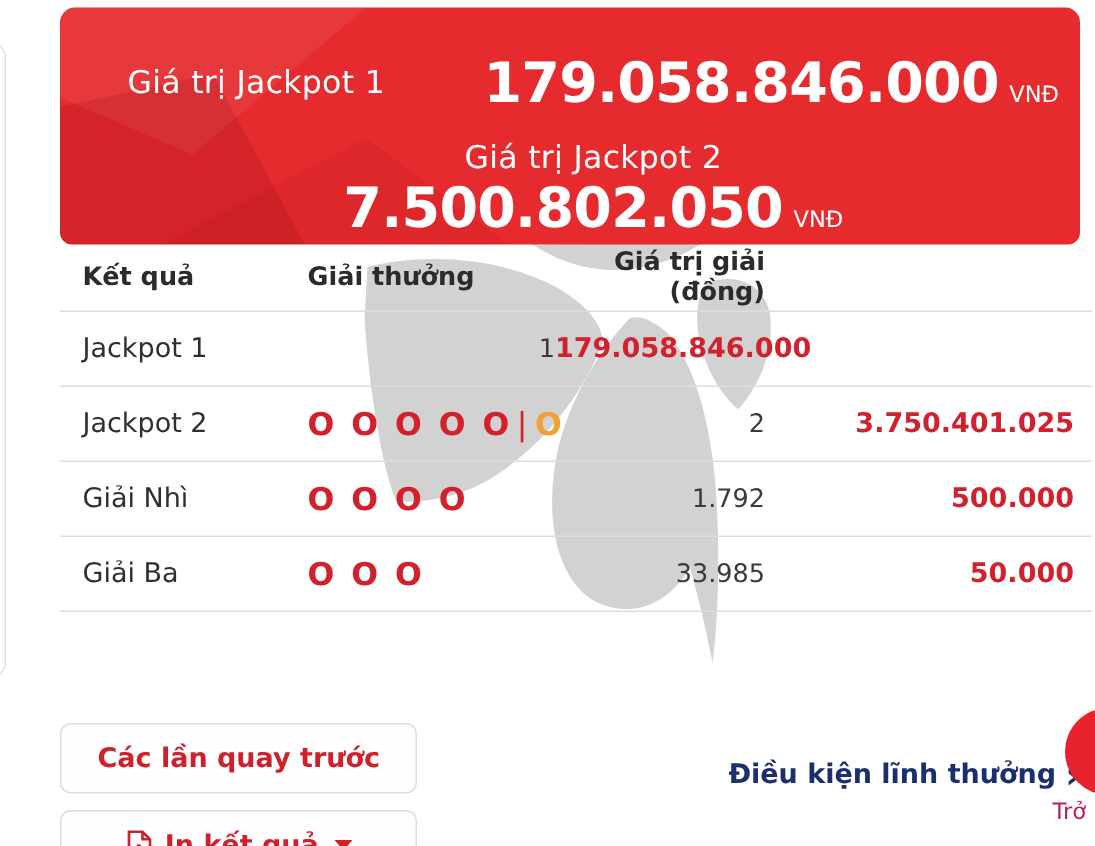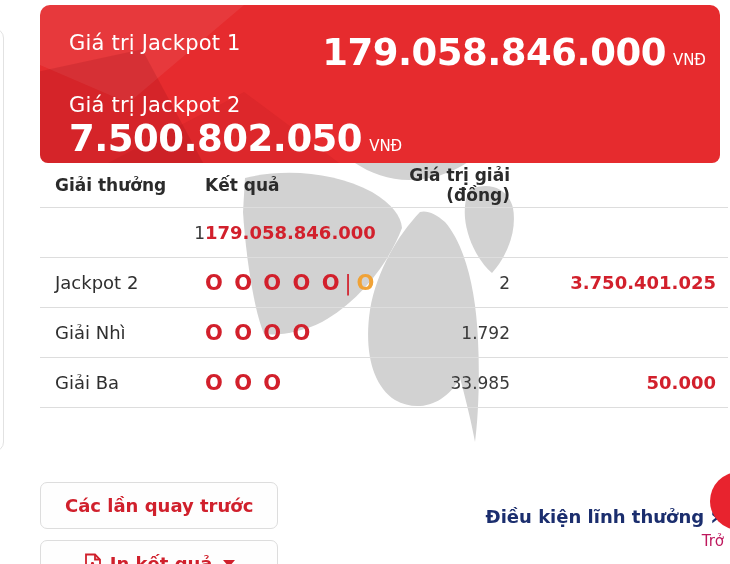--- a/index.html
+++ b/index.html
@@ -13,22 +13,22 @@
 
   
   .banner{ position:absolute; left:40px; top:5px; width:680px; height:158px;
     background:#e62b2e; border-radius:10px 10px 8px 8px; overflow:hidden; z-index:3; }
   .banner .tex1{ position:absolute; inset:0; background:rgba(255,255,255,.07);
     clip-path:polygon(4% 0,30% 0,13% 62%,0 38%,0 0); }
   .banner .tex2{ position:absolute; inset:0; background:rgba(110,0,12,.14);
     clip-path:polygon(0 42%,15% 28%,24% 100%,0 100%); }
   .banner .tex3{ position:absolute; inset:0; background:rgba(110,0,12,.08);
     clip-path:polygon(10% 100%,30% 55%,44% 100%); }
-  .banner-row{ position:absolute; left:29px; right:14px; height:48px;
-    display:flex; align-items:flex-start; justify-content:space-between; }
+  .banner-row{ position:absolute; left:45px; right:14px; height:48px;
+    display:flex; align-items:center; justify-content:space-between; }
   .banner-row.r1{ top:26px; } .banner-row.r2{ top:88px;flex-direction:column; }
   .banner-label{ color:#fff; font-size:21px; letter-spacing:.2px; }
   .banner-value{ color:#fff; display:flex; align-items:baseline; }
   .banner-amount{ font-size:37px; font-weight:700; letter-spacing:-.5px; }
   .banner-cur{ font-size:15px; font-weight:400; margin-left:7px; }
 
   
   .watermark{ position:absolute; left:240px; top:150px; width:290px; height:300px; z-index:0; }
 
   
@@ -95,42 +95,44 @@
       <span class="banner-label">Giá trị Jackpot 2</span>
       <span class="banner-value">
         <span class="banner-amount">7.500.802.050</span>
         <span class="banner-cur">VNĐ</span>
       </span>
     </div>
   </div>
 
   <div class="results">
     <div class="trow head">
+      <span class="th c2">Kết quả</span>
       <span class="th c1">Giải thưởng</span>
-      <span class="th c2">Kết quả</span>
       <span class="th c4">Giá trị giải (đồng)</span>
     </div>
 
     <div class="trow body">
+      <span class="prize c1">Jackpot 1</span>
       <span class="count c3">1</span>
       <span class="val c4">179.058.846.000</span>
     </div>
 
     <div class="trow body">
       <span class="prize c1">Jackpot 2</span>
       <span class="result c2"><span>O O O O O</span><span class="sep">|</span><span class="extra">O</span></span>
       <span class="count c3">2</span>
       <span class="val c4">3.750.401.025</span>
     </div>
 
 
     <div class="trow body">
       <span class="prize c1">Giải Nhì</span>
       <span class="result c2"><span>O O O O</span><span class="sep"></span><span class="extra"></span></span>
       <span class="count c3">1.792</span>
+      <span class="val c4">500.000</span>
     </div>
 
     <div class="trow body">
       <span class="prize c1">Giải Ba</span>
       <span class="result c2"><span>O O O</span><span class="sep"></span><span class="extra"></span></span>
       <span class="count c3">33.985</span>
       <span class="val c4">50.000</span>
     </div>
   </div>
 

